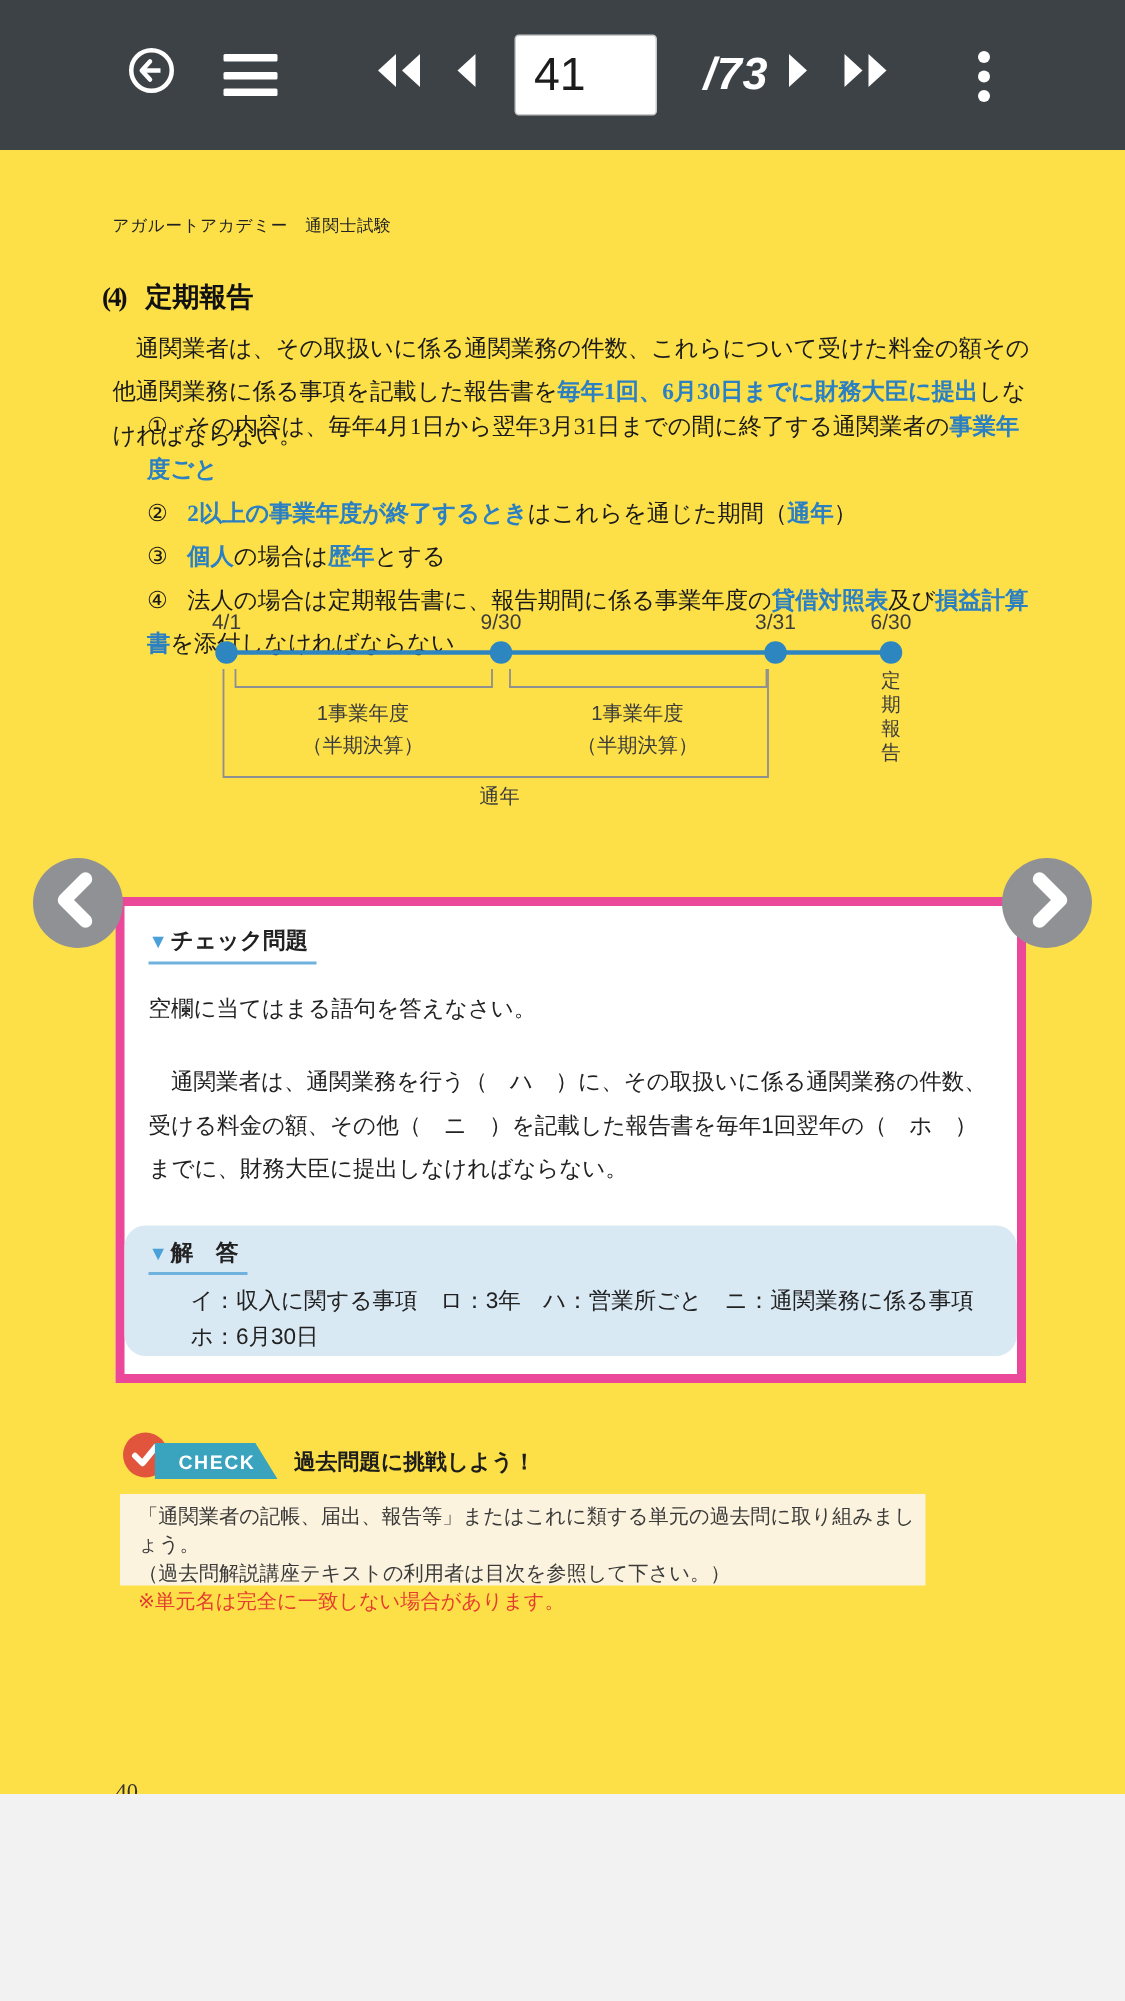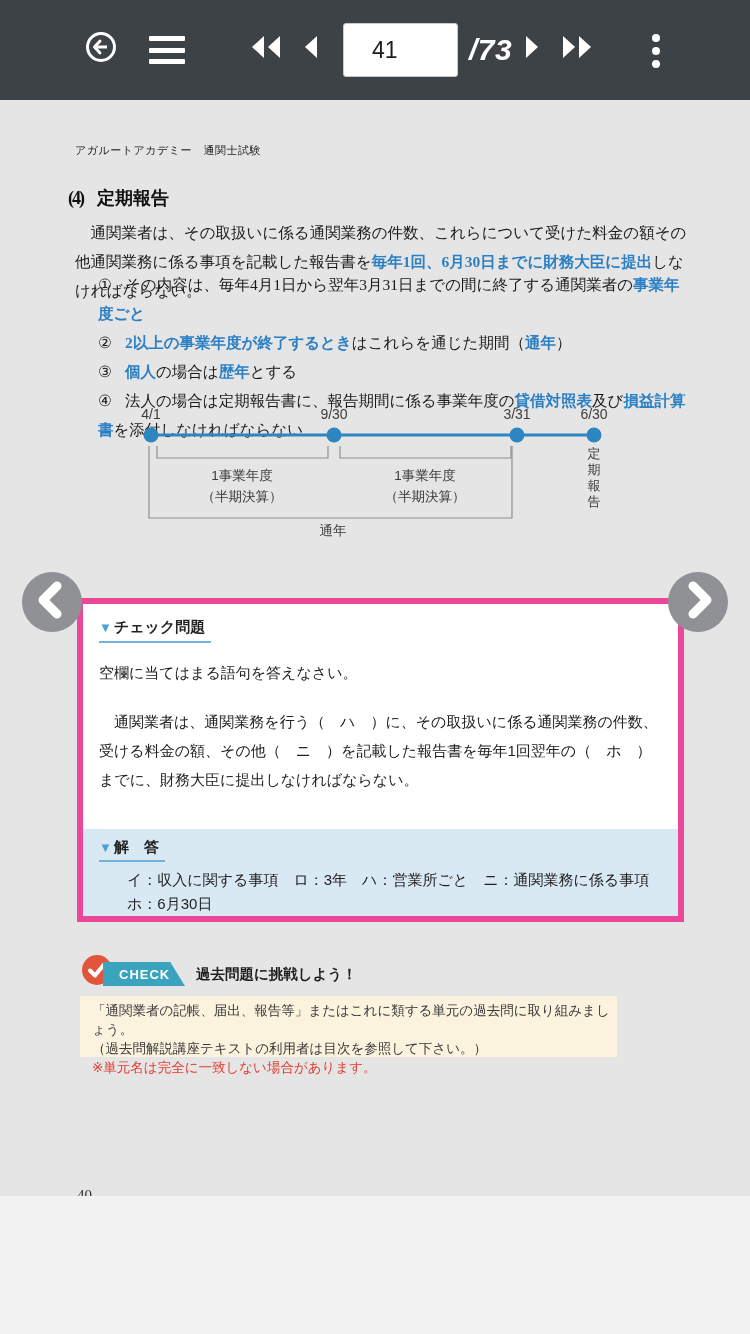--- a/index.html
+++ b/index.html
@@ -7,29 +7,29 @@
   body { font-family:"Liberation Sans","DejaVu Sans",sans-serif; background:#ffffff; position:relative; overflow:hidden; }
 
   
   .toolbar { position:absolute; left:0; top:0; width:750px; height:100px; background:#3d4246; }
   .tb-item { position:absolute; display:flex; align-items:center; justify-content:center; cursor:pointer; }
   .tb-back { left:84px; top:32px; width:34px; height:34px; }
   .tb-menu { left:149px; top:36px; width:36px; height:28px; flex-direction:column; justify-content:space-between; }
   .tb-menu .bar { width:36px; height:5px; background:#ffffff; border-radius:1px; }
   .tb-rew  { left:251px; top:37px; width:30px; height:24px; }
   .tb-prev { left:303px; top:37px; width:16px; height:24px; }
-  .page-input { position:absolute; left:343px; top:23px; width:115px; height:54px; background:#ffffff; border:1px solid #c9c9c9; border-radius:3px; font-size:23px; color:#1c1c1c; padding-left:28px; font-family:"Liberation Sans","DejaVu Sans",sans-serif; outline:none; }
+  .page-input { position:absolute; left:343px; top:23px; width:95px; height:54px; background:#ffffff; border:1px solid #c9c9c9; border-radius:3px; font-size:31px; color:#1c1c1c; padding-left:12px; font-family:"Liberation Sans","DejaVu Sans",sans-serif; outline:none; }
   .page-total { position:absolute; left:469px; top:33px; color:#ffffff; font-size:30px; font-weight:bold; font-style:italic; letter-spacing:0.5px; }
   .tb-next { left:524px; top:37px; width:16px; height:24px; }
   .tb-ffwd { left:562px; top:37px; width:30px; height:24px; }
   .tb-kebab { left:648px; top:34px; width:16px; height:34px; flex-direction:column; justify-content:space-between; }
   .tb-kebab .dot { width:8px; height:8px; border-radius:50%; background:#ffffff; }
 
   
-  .page { position:absolute; left:0; top:100px; width:750px; height:1096px; background:#e5e5e5; }
+  .page { position:absolute; left:0; top:100px; width:750px; height:1096px; background:#fde047; }
   .serif { font-family:"Liberation Serif","DejaVu Serif",serif; }
 
   .doc-header { position:absolute; left:75px; top:43px; font-size:11px; color:#222222; letter-spacing:0.5px; }
   .section-heading { position:absolute; left:68px; top:86px; font-size:18px; font-weight:bold; color:#111111; }
   .section-heading .sec-no { margin-right:14px; letter-spacing:-2px; }
 
   .intro { position:absolute; left:75px; top:118px; width:613px; font-size:15.5px; line-height:29px; color:#1a1a1a; text-indent:0; }
   .seg-b { color:#2b7fc3; font-weight:bold; }
 
   .doc-list { position:absolute; left:98px; top:170px; width:592px; list-style:none; font-size:15.5px; line-height:29px; color:#1a1a1a; }
@@ -39,21 +39,21 @@
   .diagram { position:absolute; left:120px; top:298px; width:520px; height:150px; }
 
   
   .check-box { position:absolute; left:77px; top:498px; width:607px; height:324px; border:6px solid #ec4899; background:#ffffff; }
   .cb-body { padding:14px 17px 0 16px; font-size:15px; color:#222222; }
   .box-title { display:inline-block; font-size:15px; font-weight:bold; color:#222222; border-bottom:2px solid #6fb2dd; padding-bottom:4px; padding-right:6px; }
   .box-title .tri { color:#4aa0d8; font-size:13px; margin-right:2px; }
   .cb-instruction { margin-top:19px; line-height:22px; }
   .cb-q { margin-top:23px; line-height:29px; }
   .cb-q + .cb-q { margin-top:9px; }
-  .cb-answer { position:absolute; left:0; right:0; bottom:0; height:87px; background:#d9e9f4; padding:9px 17px 0 16px; font-size:15px; color:#222222; }
+  .cb-answer { position:absolute; left:0; right:0; bottom:12px; height:87px; background:#d9e9f4; padding:9px 17px 0 16px; font-size:15px; color:#222222;border-radius:14px; }
   .cb-answer .box-title { padding-bottom:3px; }
   .ans-line { line-height:24px;margin-left:28px; }
   .ans-line.first { margin-top:6px; }
 
   
   .nav-arrow { position:absolute; width:60px; height:60px; border-radius:50%; background:#8f9194; display:flex; align-items:center; justify-content:center; cursor:pointer; }
   .nav-left { left:22px; top:572px; }
   .nav-right { left:668px; top:572px; }
 
   

